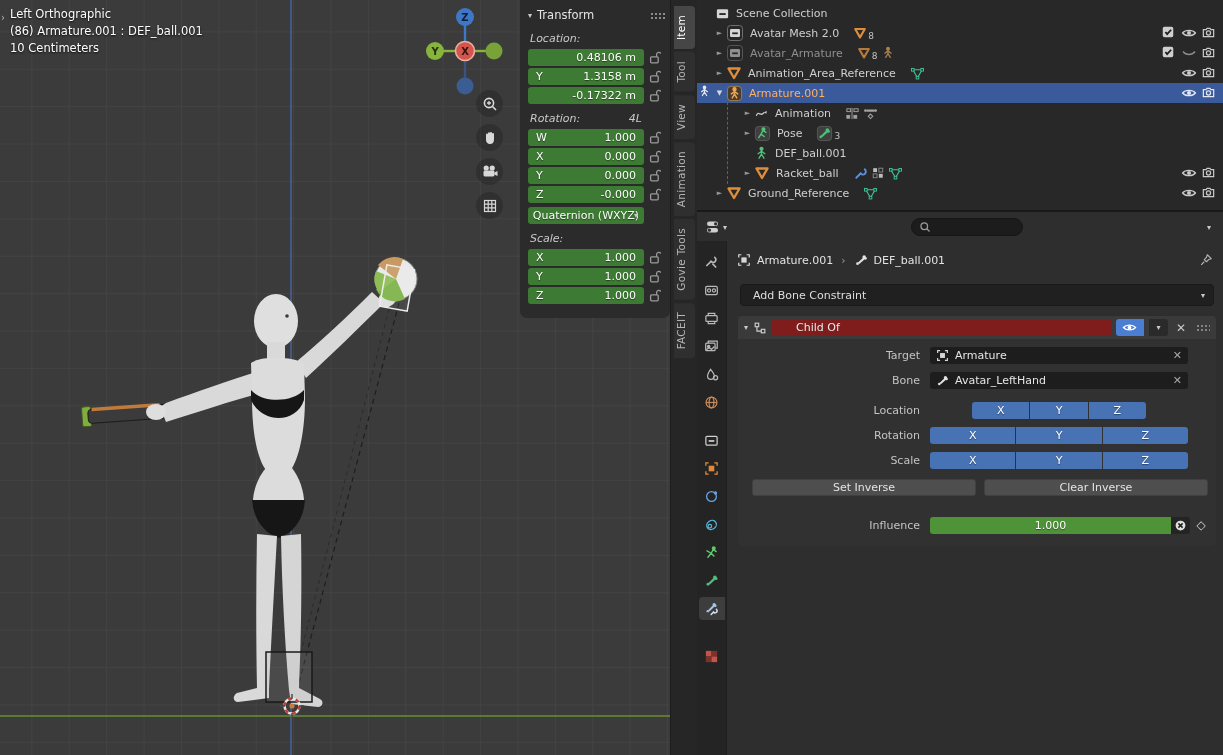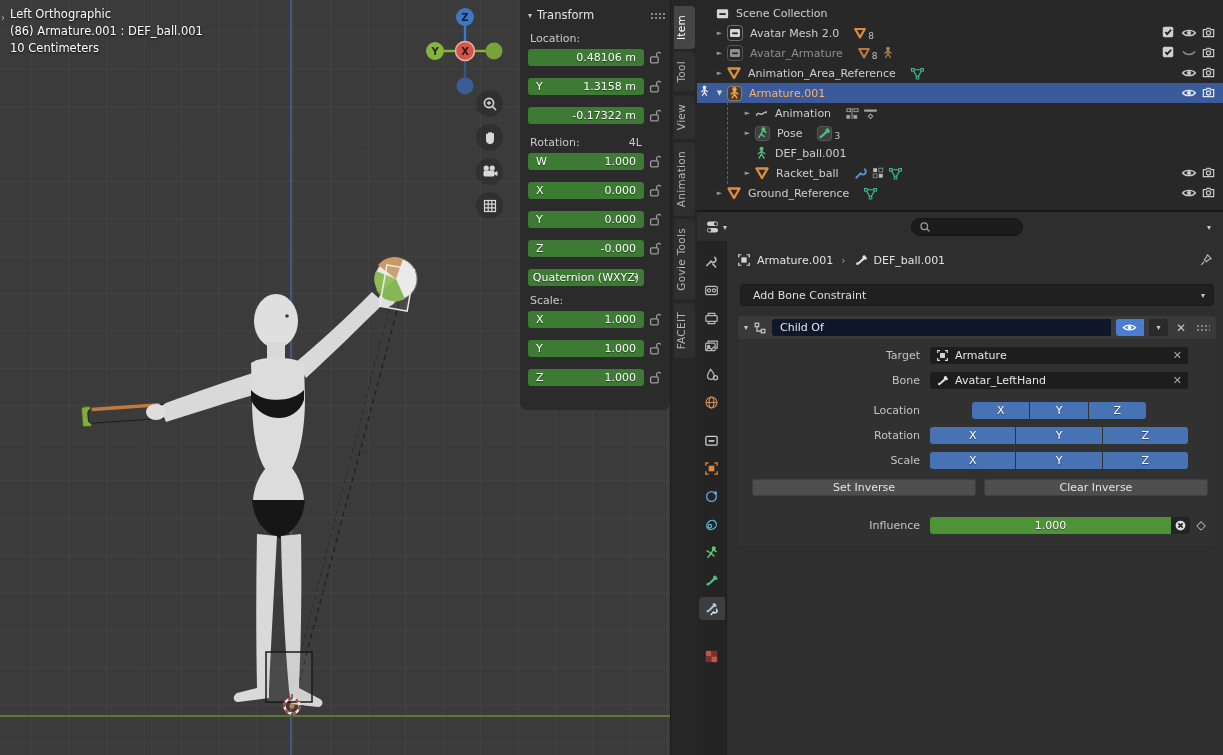--- a/index.html
+++ b/index.html
@@ -14,23 +14,23 @@
   .vp-head{position:absolute;left:10px;top:6px;line-height:17px;color:#fdfdfd;text-shadow:0 1px 2px rgba(0,0,0,.8);font-size:11.5px;}
   .vp-expander{position:absolute;left:1px;top:12px;color:#b5b5b5;font-size:10px;}
   .gizmo{position:absolute;left:424px;top:2px;}
   .navbtns{position:absolute;left:476px;top:90px;display:flex;flex-direction:column;gap:7px;}
   .navbtn{width:27px;height:27px;border-radius:50%;background:rgba(20,20,20,.28);display:flex;align-items:center;justify-content:center;}
   
   .npanel{position:absolute;left:520px;top:0;width:150px;background:rgba(42,42,42,.97);
           border-radius:0 0 7px 7px;padding:6px 4px 12px 8px;box-sizing:border-box;}
   .np-title{display:flex;align-items:center;gap:5px;color:#e4e4e4;margin:2px 0 10px 0;font-size:11.5px;}
   .np-title .grip{margin-left:auto;width:16px;height:7px;background-image:radial-gradient(#8b8b8b 1px,transparent 1.3px);background-size:4px 4px;}
-  .np-sec{color:#c9c9c9;margin:8px 0 4px 2px;display:flex;}
+  .np-sec{color:#c9c9c9;margin:8px 0 4px 2px;display:flex;font-style:italic;}
   .np-sec .badge{margin-left:auto;margin-right:24px;color:#c9c9c9;}
-  .frow{display:flex;align-items:center;margin-bottom:12px;}
+  .frow{display:flex;align-items:center;margin-bottom:2px;}
   .fld{flex:1;height:17px;background:#3d7a33;border-radius:3px;display:flex;align-items:center;
        padding:0 8px;color:#fff;text-shadow:0 1px 1px rgba(0,0,0,.45);}
   .fld .ax{width:15px;}
   .fld .val{flex:1;text-align:right;}
   .lockc{width:22px;display:flex;justify-content:center;}
   .np-dd{height:17px;background:#3d7a33;border-radius:3px;display:flex;align-items:center;justify-content:center;
          color:#fff;margin:4px 22px 2px 0;position:relative;text-shadow:0 1px 1px rgba(0,0,0,.45);}
   .np-dd .dchev{position:absolute;right:6px;}
   
   .tabstrip{position:absolute;left:670px;top:0;width:27px;height:755px;background:#262626;border-left:1px solid #1c1c1c;box-sizing:border-box;padding-top:6px;}
@@ -66,21 +66,21 @@
   .pgap{height:10px;flex:none;}
   .pbody{position:absolute;left:30px;right:0;top:27px;bottom:0;padding:8px 6px 0 10px;box-sizing:border-box;}
   .crumb{display:flex;align-items:center;height:22px;gap:6px;color:#e2e2e2;}
   .crumb .sep{color:#9a9a9a;margin:0 2px;}
   .crumb .pin{margin-left:auto;margin-right:4px;}
   .addbtn{height:20px;margin:13px 3px 0 3px;background:#202020;border:1px solid #191919;border-radius:4px;
           display:flex;align-items:center;padding:0 12px;color:#dedede;position:relative;}
   .addbtn .dchev{position:absolute;right:8px;}
   .cpanel{margin:10px 1px 0 1px;background:#313131;border-radius:4px;padding-bottom:12px;}
   .cpanel-h{height:23px;background:#3a3a3a;border-radius:4px 4px 0 0;display:flex;align-items:center;padding:0 6px;gap:5px;}
-  .cname{flex:1;height:17px;background:#0f172a;border-radius:3px 0 0 3px;display:flex;align-items:center;padding:0 8px;color:#e9e9e9;}
+  .cname{flex:1;height:17px;background:#7f1d1d;border-radius:3px 0 0 3px;display:flex;align-items:center;padding:0 24px;color:#e9e9e9;}
   .ceye{width:28px;height:17px;background:#4b7dd2;border-radius:3px 0 0 3px;display:flex;align-items:center;justify-content:center;}
   .cchev{width:19px;height:17px;background:#2a2a2a;border-radius:0 3px 3px 0;display:flex;align-items:center;justify-content:center;color:#c9c9c9;font-size:8px;}
   .cx{color:#c9c9c9;padding:0 3px;font-size:12px;}
   .grip2{width:14px;height:8px;background-image:radial-gradient(#848484 1px,transparent 1.3px);background-size:4px 4px;margin-left:2px;}
   .prow{display:flex;align-items:center;height:18px;margin:7px 4px 0 0;}
   .plabel{width:182px;text-align:right;padding-right:10px;color:#c3c3c3;flex:none;}
   .pfield{flex:1;height:17px;background:#1d1d1d;border-radius:3px;display:flex;align-items:center;padding:0 6px;gap:6px;color:#e5e5e5;justify-content:center;}
   .pfield .fx{margin-left:auto;color:#a9a9a9;font-size:11px;}
   .dec{width:24px;flex:none;}
   .axgroup{flex:1;display:flex;gap:1px;}

